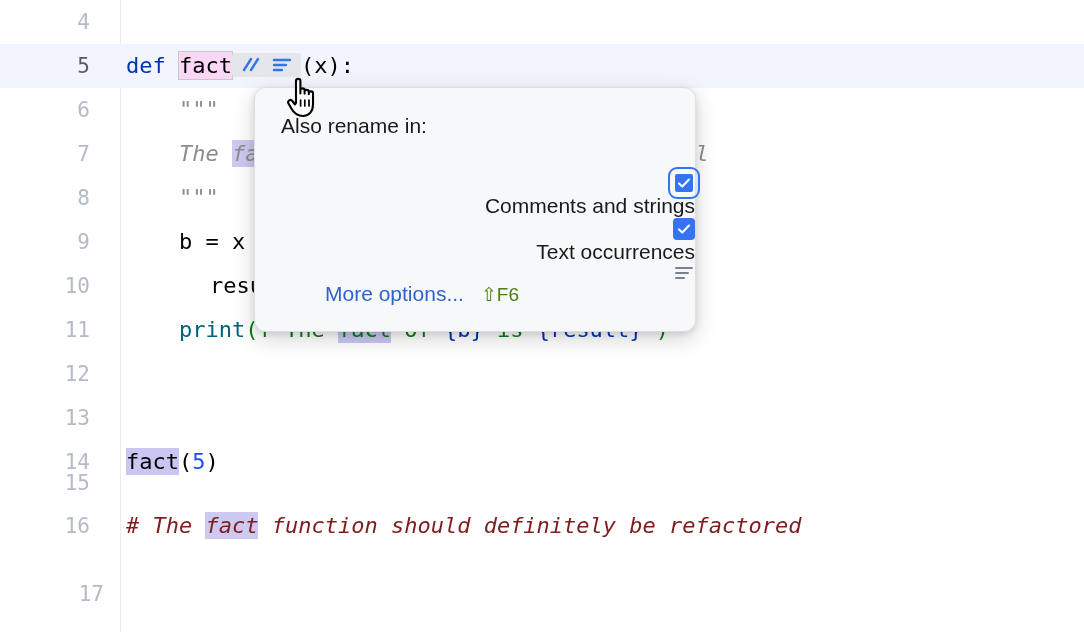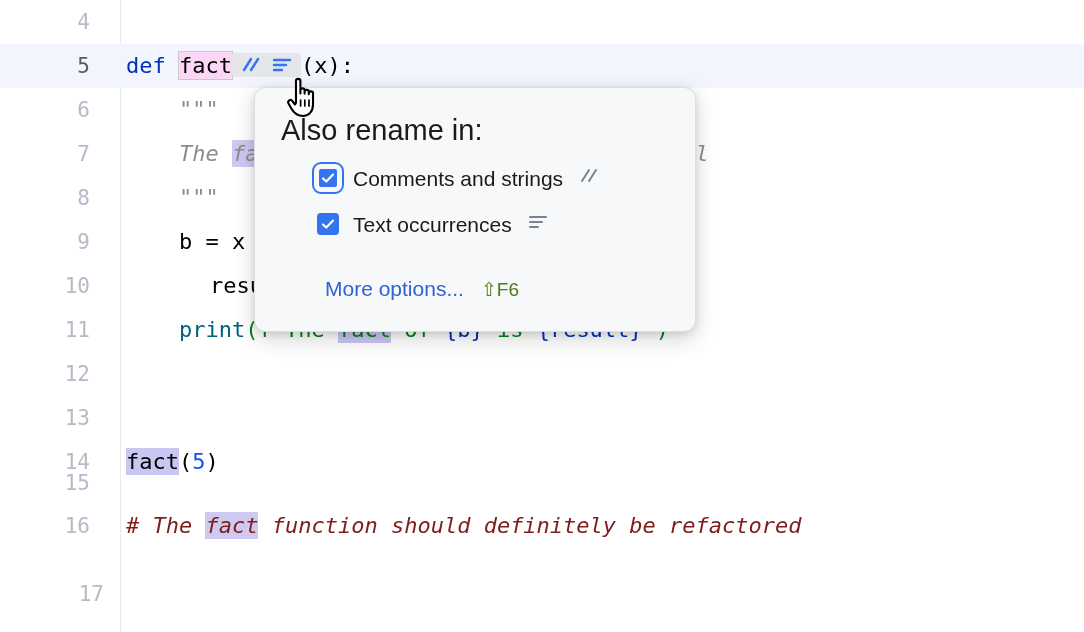--- a/index.html
+++ b/index.html
@@ -108,31 +108,32 @@
     width: 442px;
     height: 245px;
     background: #F7F8FA;
     border: 1px solid #DCDEE2;
     border-radius: 12px;
     box-shadow: 0 7px 22px rgba(0,0,0,0.17), 0 2px 7px rgba(0,0,0,0.10);
     z-index: 40;
     padding: 26px 0 0 0;
   }
   .popup-title {
-    font-size: 29px;
+    font-size: 21px;
     color: #1A1A1A;
     padding-left: 26px;
-    margin-bottom: 20px;
+    margin-bottom: 34px;
     font-family: "Liberation Sans", sans-serif;
   }
   .opt-row {
     display: flex;
-    align-items: flex-start;
-    padding-left: 62px;
+    align-items: flex-end;
+    padding-left: 40px;
     height: 46px;
+    flex-direction: column;
   }
   .opt-label {
     font-size: 21px;
     color: #1A1A1A;
     margin-left: 14px;
     font-family: "Liberation Sans", sans-serif;
   }
   .opt-icon { margin-left: 15px; display: inline-flex; align-items: center; }
 
   

